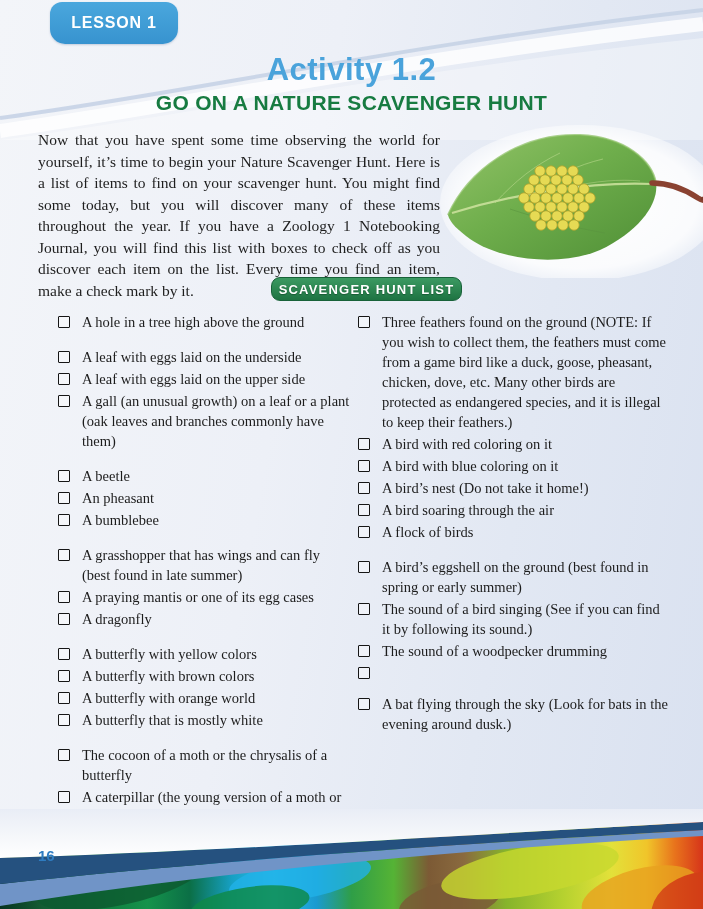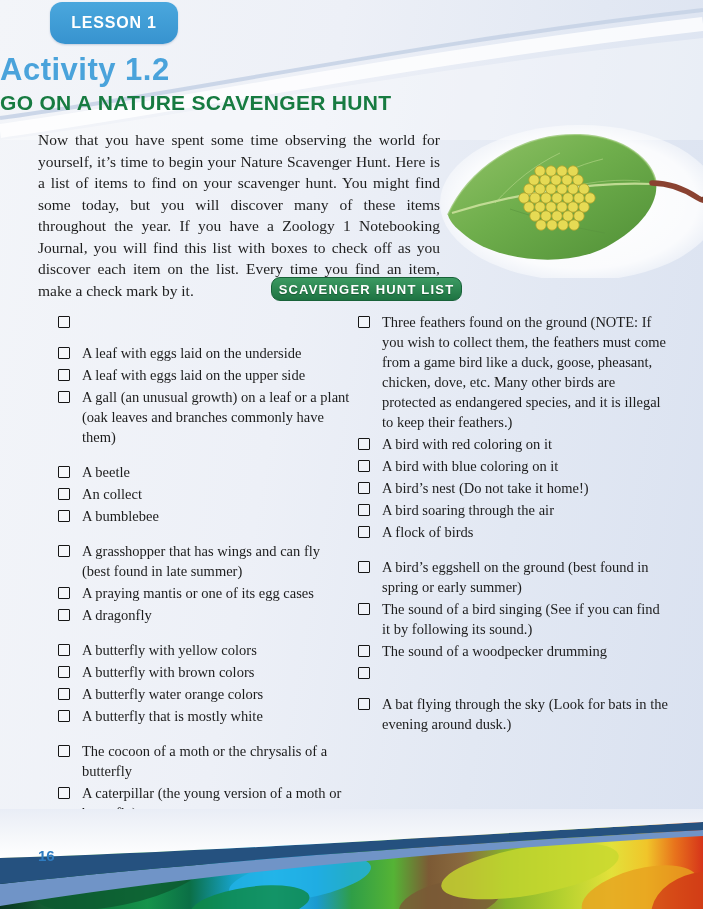--- a/index.html
+++ b/index.html
@@ -13,21 +13,21 @@
   .swoosh-top{position:absolute;left:0;top:0;width:703px;height:140px;}
   
   .lesson-badge{
     position:absolute;left:50px;top:2px;width:128px;height:42px;
     background:linear-gradient(#4aa7dd,#3793cf);
     border-radius:12px 12px 15px 15px;
     display:flex;align-items:center;justify-content:center;
     font-family:"Liberation Sans",sans-serif;font-weight:bold;font-size:16px;
     letter-spacing:.8px;color:#ffffff;box-shadow:0 1px 2px rgba(60,90,140,.25);
   }
-  .header{position:absolute;left:0;top:52px;width:703px;font-family:"Liberation Sans",sans-serif;}
+  .header{position:absolute;left:0;top:52px;width:703px;text-align:center;font-family:"Liberation Sans",sans-serif;}
   .activity-title{font-size:31px;font-weight:bold;color:#4aa3db;letter-spacing:.5px;}
   .activity-subtitle{font-size:21px;font-weight:bold;color:#177b41;margin-top:3px;letter-spacing:.3px;}
   
   .intro{position:absolute;left:38px;top:129px;width:652px;font-size:15.5px;line-height:21.5px;color:#1e1e1e;text-align:justify;}
   .leaf-float{float:right;width:240px;height:148px;margin:-6px 0 0 10px;position:relative;}
   .leaf-float svg{position:absolute;left:-10px;top:0;}
   
   .hunt-badge{
     position:absolute;left:237px;top:277px;width:191px;height:24px;
     background:linear-gradient(#3c9a62,#1e7342);
@@ -143,40 +143,41 @@
     <p style="margin:0;">Now that you have spent some time observing the world for yourself, it’s time to begin your Nature Scavenger Hunt. Here is a list of items to find on your scavenger hunt. You might find some today, but you will discover many of these items throughout the year. If you have a Zoology 1 Notebooking Journal, you will find this list with boxes to check off as you discover each item on the list. Every time you find an item, make a check mark by it.</p>
   </div>
 
   <div class="hunt-badge">
     <span>SCAVENGER HUNT LIST</span>
   </div>
 
   <ul class="col col-left">
     <li class="item">
         <span class="cb"></span>
+        <span class="txt">A hole in a tree high above the ground</span>
       </li>
     <li class="item gap">
         <span class="cb"></span>
         <span class="txt">A leaf with eggs laid on the underside</span>
       </li>
     <li class="item">
         <span class="cb"></span>
         <span class="txt">A leaf with eggs laid on the upper side</span>
       </li>
     <li class="item">
         <span class="cb"></span>
         <span class="txt">A gall (an unusual growth) on a leaf or a plant (oak leaves and branches commonly have them)</span>
       </li>
     <li class="item gap">
         <span class="cb"></span>
         <span class="txt">A beetle</span>
       </li>
     <li class="item">
         <span class="cb"></span>
-        <span class="txt">An collect</span>
+        <span class="txt">An pheasant</span>
       </li>
     <li class="item">
         <span class="cb"></span>
         <span class="txt">A bumblebee</span>
       </li>
     <li class="item gap">
         <span class="cb"></span>
         <span class="txt">A grasshopper that has wings and can fly (best found in late summer)</span>
       </li>
     <li class="item">
@@ -190,21 +191,21 @@
     <li class="item gap">
         <span class="cb"></span>
         <span class="txt">A butterfly with yellow colors</span>
       </li>
     <li class="item">
         <span class="cb"></span>
         <span class="txt">A butterfly with brown colors</span>
       </li>
     <li class="item">
         <span class="cb"></span>
-        <span class="txt">A butterfly water orange colors</span>
+        <span class="txt">A butterfly with orange world</span>
       </li>
     <li class="item">
         <span class="cb"></span>
         <span class="txt">A butterfly that is mostly white</span>
       </li>
     <li class="item gap">
         <span class="cb"></span>
         <span class="txt">The cocoon of a moth or the chrysalis of a butterfly</span>
       </li>
     <li class="item">

